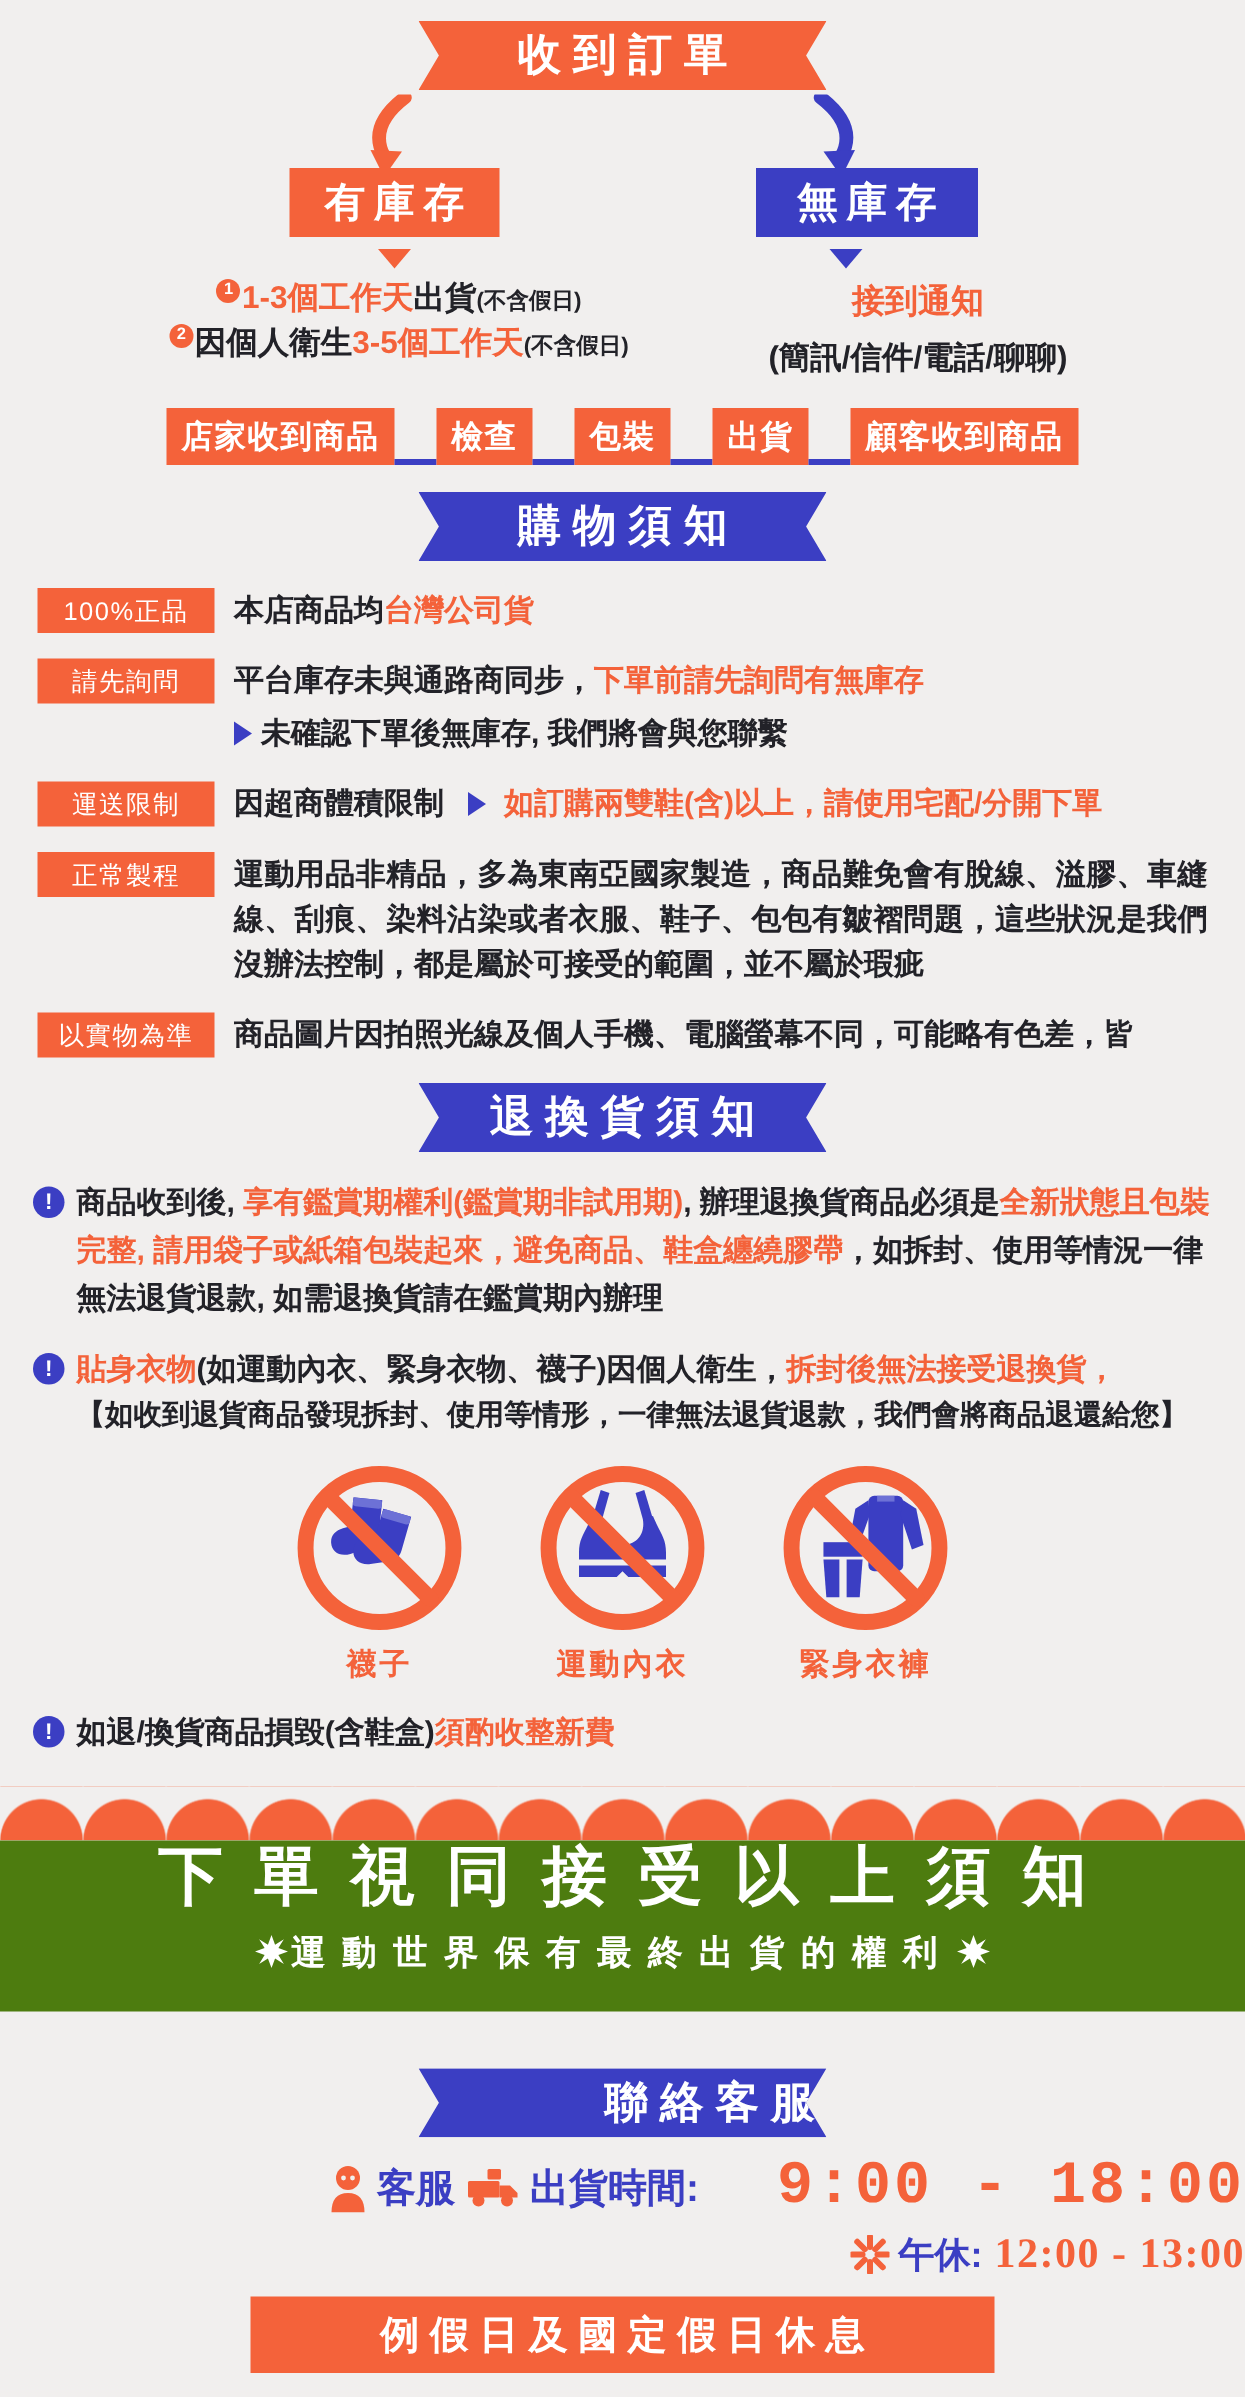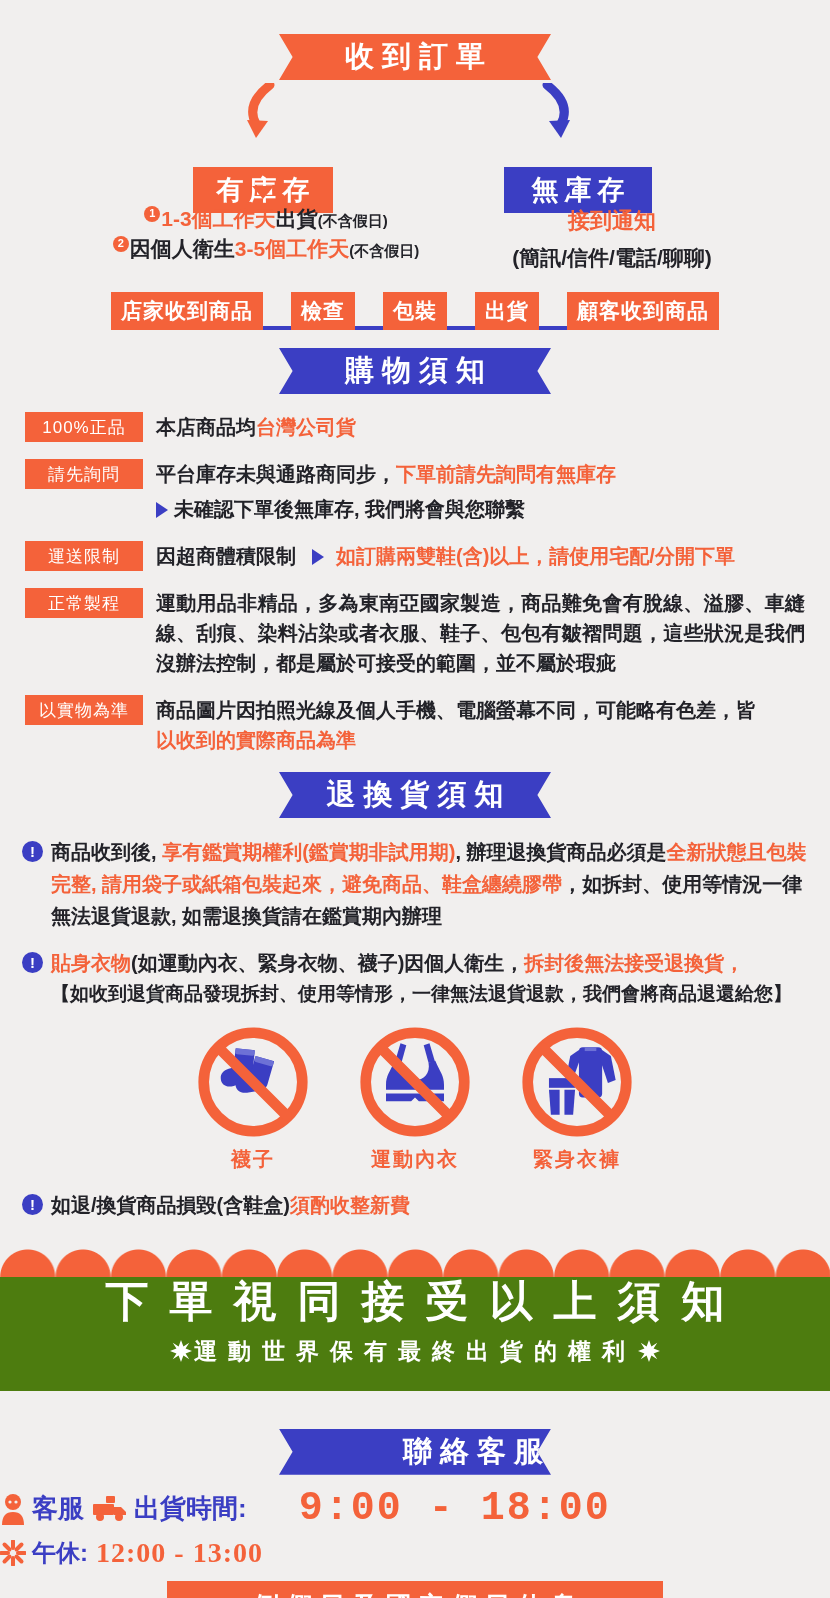--- a/index.html
+++ b/index.html
@@ -2,42 +2,42 @@
 <html><head>
 <meta charset="utf-8">
 <style>
   html,body{margin:0;padding:0;}
   body{
     width:830px;height:1598px;overflow:hidden;
     background:#F1EFEE;
     font-family:"Liberation Sans","DejaVu Sans",sans-serif;
     color:#222228;
   }
-  .page{width:830px;height:1598px;position:relative;padding-top:34px;box-sizing:border-box;}
+  .page{width:830px;height:1598px;position:relative;padding-top:14px;box-sizing:border-box;}
 
   
   .ribbon{
     width:272px;height:46px;margin:0 auto;
     display:flex;align-items:center;justify-content:center;
     color:#fff;font-weight:bold;font-size:29px;letter-spacing:8px;text-indent:8px;
     clip-path:polygon(0 0,100% 0,95% 50%,100% 100%,0 100%,5% 50%);
   }
   .ribbon.orange{background:#F4623A;}
   .ribbon.blue{background:#3B3EC3;}
 
   
   .arrow-zone{position:relative;height:52px;}
   .arrow-zone svg{position:absolute;top:3px;}
   #arrow-left{left:243px;}
   #arrow-right{left:540px;}
 
   
   .stock-row{position:relative;height:46px;}
   .stock{position:absolute;top:0;height:46px;display:flex;align-items:center;justify-content:center;
-    color:#fff;font-size:27px;font-weight:bold;letter-spacing:6px;text-indent:6px;margin-top:35px;}
+    color:#fff;font-size:27px;font-weight:bold;letter-spacing:6px;text-indent:6px;}
   .stock.in{left:193px;width:140px;background:#F4623A;}
   .stock.out{left:504px;width:148px;background:#3B3EC3;}
 
   .tri-row{position:relative;height:26px;}
   .tri{position:absolute;top:8px;width:0;height:0;border-left:11px solid transparent;border-right:11px solid transparent;}
   .tri.orange{left:252px;border-top:13px solid #F4623A;}
   .tri.blue{left:553px;border-top:13px solid #3B3EC3;}
 
   
   .info-row{position:relative;height:86px;}
@@ -90,21 +90,21 @@
     background-image:radial-gradient(circle 28px at 50% 100%, #F4623A 27px, rgba(244,98,58,0) 28px);
     background-size:55.4px 36px;background-repeat:repeat-x;}
   .band{background:#4d7c0f;color:#fff;text-align:center;padding:0 0 24px;}
   .band-title{font-size:43px;font-weight:bold;letter-spacing:21px;text-indent:21px;line-height:1.15;}
   .band-sub{font-size:23px;font-weight:bold;letter-spacing:11px;margin-top:9px;
     display:flex;align-items:center;justify-content:center;}
   .band-sub svg{margin:0 2px;}
 
   
   .contact-ribbon{margin-top:38px;justify-content:flex-end;}
-  .c-row{display:flex;align-items:center;justify-content:flex-start;margin-top:14px;}
+  .c-row{display:flex;align-items:center;justify-content:flex-end;margin-top:14px;}
   .c-label{color:#3B3EC3;font-weight:bold;font-size:26px;margin:0 8px 0 6px;}
   .c-time-big{font-family:Liberation Mono, monospace;font-weight:bold;color:#F4623A;
     font-size:40px;letter-spacing:2px;line-height:1;margin-left:44px;}
   .c-time-mid{font-family:"Liberation Serif","DejaVu Serif",serif;font-weight:bold;color:#F4623A;
     font-size:28px;letter-spacing:1px;}
   .c-row.lunch{margin-top:8px;}
   .c-label.lunch{font-size:24px;}
   .holiday-bar{width:496px;margin:12px auto 0;background:#F4623A;color:#fff;text-align:center;
     font-size:26px;font-weight:bold;letter-spacing:7px;text-indent:7px;padding:8px 0;}
 </style>
@@ -202,21 +202,21 @@
     </div>
 
     <div class="n-item">
       <div class="n-tag">正常製程</div>
       <div class="n-content justify">運動用品非精品，多為東南亞國家製造，商品難免會有脫線、溢膠、車縫線、刮痕、染料沾染或者衣服、鞋子、包包有皺褶問題，這些狀況是我們沒辦法控制，都是屬於可接受的範圍，並不屬於瑕疵</div>
     </div>
 
     <div class="n-item">
       <div class="n-tag">以實物為準</div>
       <div class="n-content">
-        <span>商品圖片因拍照光線及個人手機、電腦螢幕不同，可能略有色差，皆</span><span class="orange-t block">以收到的實際商品為準</span>
+        <span>商品圖片因拍照光線及個人手機、電腦螢幕不同，可能略有色差，皆</span>
       </div>
     </div>
 
   </div>
 
   <div class="ribbon blue">
     <span>退換貨須知</span>
   </div>
 
   <div class="bullets">

